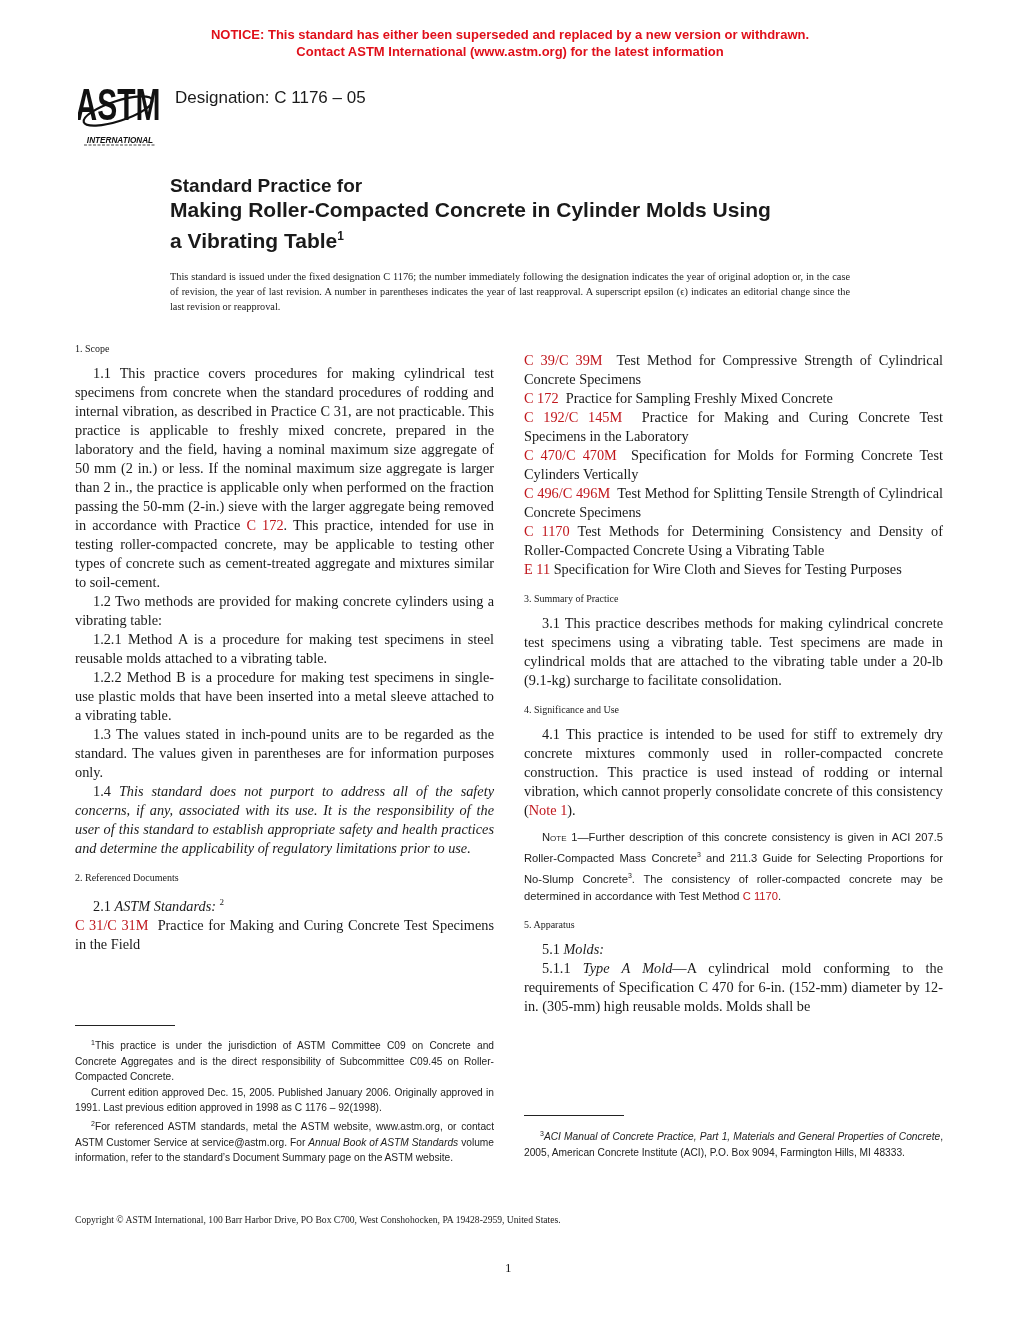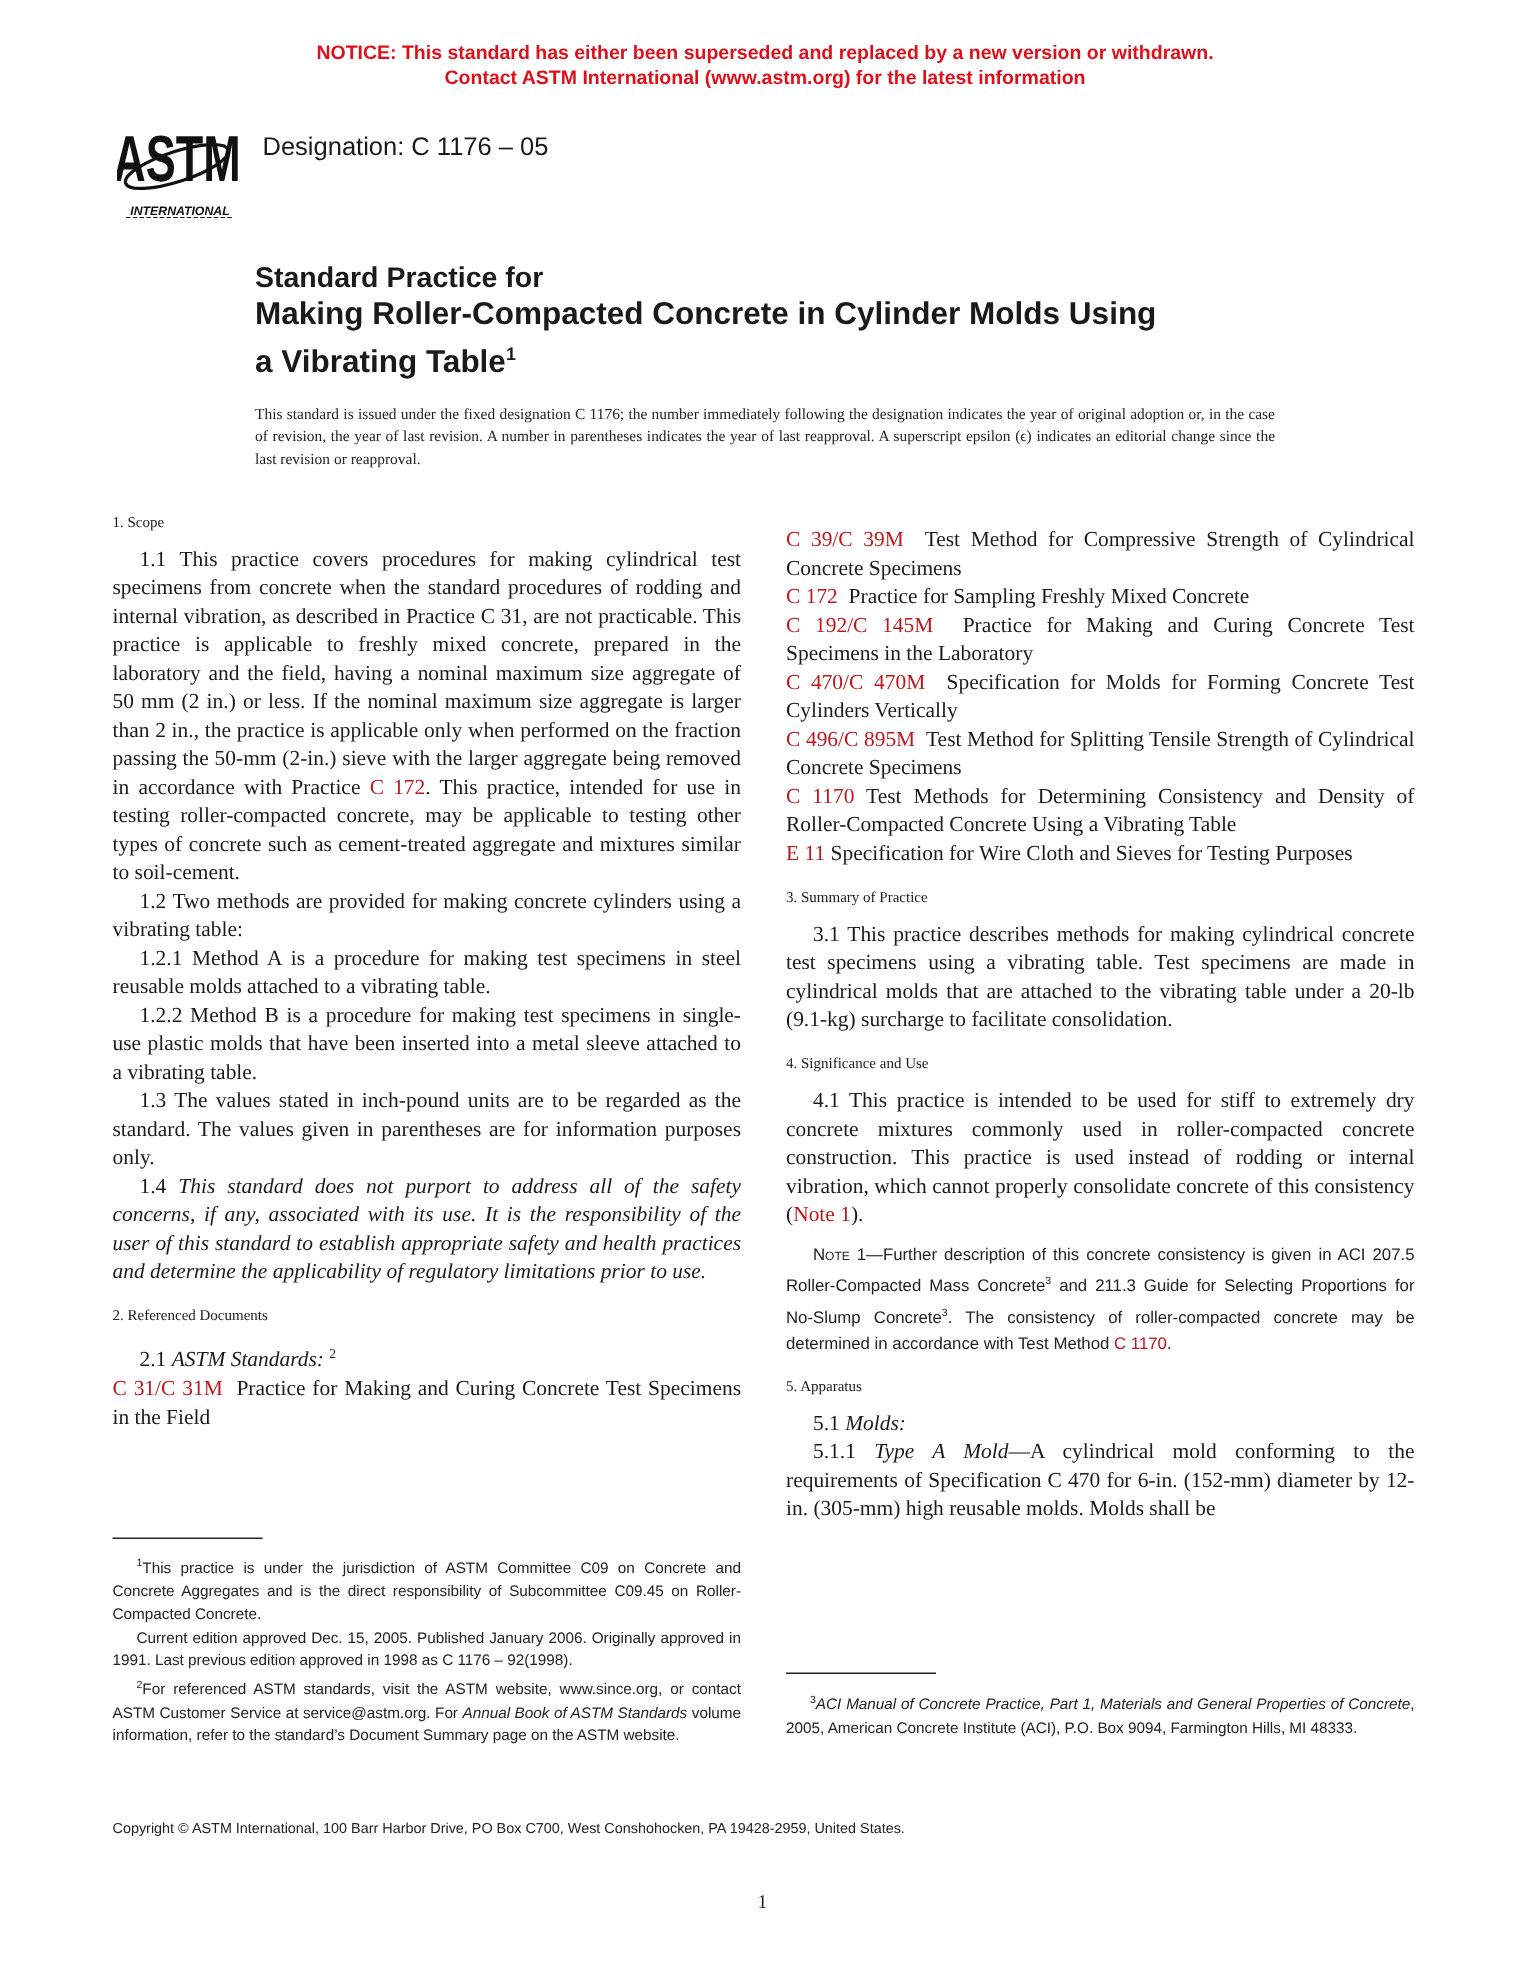--- a/index.html
+++ b/index.html
@@ -30,21 +30,21 @@
   .sec-gap { height: 10px; }
   .refdoc { margin: 0; text-indent: 0; }
 
   .note { font-family: "Liberation Sans", sans-serif; font-size: 11.2px; line-height: 18px; text-align: justify; text-indent: 18px; margin: 0; color: #222; }
 
   .fn-rule { position: absolute; width: 100px; border-top: 1px solid #222; }
   .fn { position: absolute; font-family: "Liberation Sans", sans-serif; font-size: 10.2px; line-height: 15.5px; text-align: justify; color: #222; }
   .fn p { margin: 0; text-indent: 16px; }
   .fn sup { font-size: 7px; }
 
-  .copyright { position: absolute; left: 75px; top: 1214px; font-family: Liberation Sans, sans-serif; font-size: 9.6px; color: #222; }
+  .copyright { position: absolute; left: 75px; top: 1214px; font-family: Liberation Serif, serif; font-size: 9.6px; color: #222; }
   .pagenum { position: absolute; left: 505px; top: 1260px; font-family: "Liberation Serif", serif; font-size: 13px; }
 </style>
 </head>
 <body>
 
 <div class="notice">
   <div>NOTICE: This standard has either been superseded and replaced by a new version or withdrawn.</div>
   <div>Contact ASTM International (www.astm.org) for the latest information</div>
 </div>
 
@@ -79,42 +79,42 @@
   <div class="h">2.  Referenced Documents</div>
   <p class="p"><span>2.1  </span><span class="it">ASTM Standards:</span> <sup style="font-size:9px">2</sup></p>
   <p class="refdoc"><span class="ref">C 31/C 31M</span>&nbsp; <span>Practice for Making and Curing Concrete Test Specimens in the Field</span></p>
 </div>
 
 <div class="col col-right">
   <p class="refdoc"><span class="ref">C 39/C 39M</span>&nbsp; <span>Test Method for Compressive Strength of Cylindrical Concrete Specimens</span></p>
   <p class="refdoc"><span class="ref">C 172</span>&nbsp; <span>Practice for Sampling Freshly Mixed Concrete</span></p>
   <p class="refdoc"><span class="ref">C 192/C 145M</span>&nbsp; <span>Practice for Making and Curing Concrete Test Specimens in the Laboratory</span></p>
   <p class="refdoc"><span class="ref">C 470/C 470M</span>&nbsp; <span>Specification for Molds for Forming Concrete Test Cylinders Vertically</span></p>
-  <p class="refdoc"><span class="ref">C 496/C 895M</span>&nbsp; <span>Test Method for Splitting Tensile Strength of Cylindrical Concrete Specimens</span></p>
+  <p class="refdoc"><span class="ref">C 496/C 496M</span>&nbsp; <span>Test Method for Splitting Tensile Strength of Cylindrical Concrete Specimens</span></p>
   <p class="refdoc"><span class="ref">C 1170</span> <span>Test Methods for Determining Consistency and Density of Roller-Compacted Concrete Using a Vibrating Table</span></p>
   <p class="refdoc"><span class="ref">E 11</span> <span>Specification for Wire Cloth and Sieves for Testing Purposes</span></p>
   <div class="sec-gap"></div>
   <div class="h">3.  Summary of Practice</div>
   <p class="p">3.1  This practice describes methods for making cylindrical concrete test specimens using a vibrating table. Test specimens are made in cylindrical molds that are attached to the vibrating table under a 20-lb (9.1-kg) surcharge to facilitate consolidation.</p>
   <div class="sec-gap"></div>
   <div class="h">4.  Significance and Use</div>
   <p class="p"><span>4.1  This practice is intended to be used for stiff to extremely dry concrete mixtures commonly used in roller-compacted concrete construction. This practice is used instead of rodding or internal vibration, which cannot properly consolidate concrete of this consistency (</span><span class="ref">Note 1</span><span>).</span></p>
   <div style="height:8px"></div>
   <p class="note"><span style="font-variant: small-caps;">Note 1</span><span>—Further description of this concrete consistency is given in ACI 207.5 Roller-Compacted Mass Concrete</span><sup style="font-size:7px">3</sup><span> and 211.3 Guide for Selecting Proportions for No-Slump Concrete</span><sup style="font-size:7px">3</sup><span>. The consistency of roller-compacted concrete may be determined in accordance with Test Method </span><span class="ref">C 1170</span><span>.</span></p>
   <div class="sec-gap"></div>
   <div class="h">5.  Apparatus</div>
   <p class="p"><span>5.1  </span><span class="it">Molds:</span></p>
   <p class="p"><span>5.1.1  </span><span class="it">Type A Mold</span><span>—A cylindrical mold conforming to the requirements of Specification C 470 for 6-in. (152-mm) diameter by 12-in. (305-mm) high reusable molds. Molds shall be</span></p>
 </div>
 
 <div class="fn-rule" style="left:75px; top:1025px;"></div>
 <div class="fn" style="left:75px; top:1035px; width:419px;">
   <p><sup>1</sup><span>This practice is under the jurisdiction of ASTM Committee C09 on Concrete and Concrete Aggregates and is the direct responsibility of Subcommittee C09.45 on Roller-Compacted Concrete.</span></p>
   <p>Current edition approved Dec. 15, 2005. Published January 2006. Originally approved in 1991. Last previous edition approved in 1998 as C 1176 – 92(1998).</p>
-  <p><sup>2</sup><span>For referenced ASTM standards, visit the ASTM website, www.since.org, or contact ASTM Customer Service at service@astm.org. For </span><span class="it">Annual Book of ASTM Standards</span><span> volume information, refer to the standard’s Document Summary page on the ASTM website.</span></p>
+  <p><sup>2</sup><span>For referenced ASTM standards, metal the ASTM website, www.astm.org, or contact ASTM Customer Service at service@astm.org. For </span><span class="it">Annual Book of ASTM Standards</span><span> volume information, refer to the standard’s Document Summary page on the ASTM website.</span></p>
 </div>
 
 <div class="fn-rule" style="left:524px; top:1115px;"></div>
 <div class="fn" style="left:524px; top:1126px; width:419px;">
   <p><sup>3</sup><span class="it">ACI Manual of Concrete Practice, Part 1, Materials and General Properties of Concrete</span><span>, 2005, American Concrete Institute (ACI), P.O. Box 9094, Farmington Hills, MI 48333.</span></p>
 </div>
 
 <div class="copyright">Copyright © ASTM International, 100 Barr Harbor Drive, PO Box C700, West Conshohocken, PA 19428-2959, United States.</div>
 <div class="pagenum">1</div>
 

